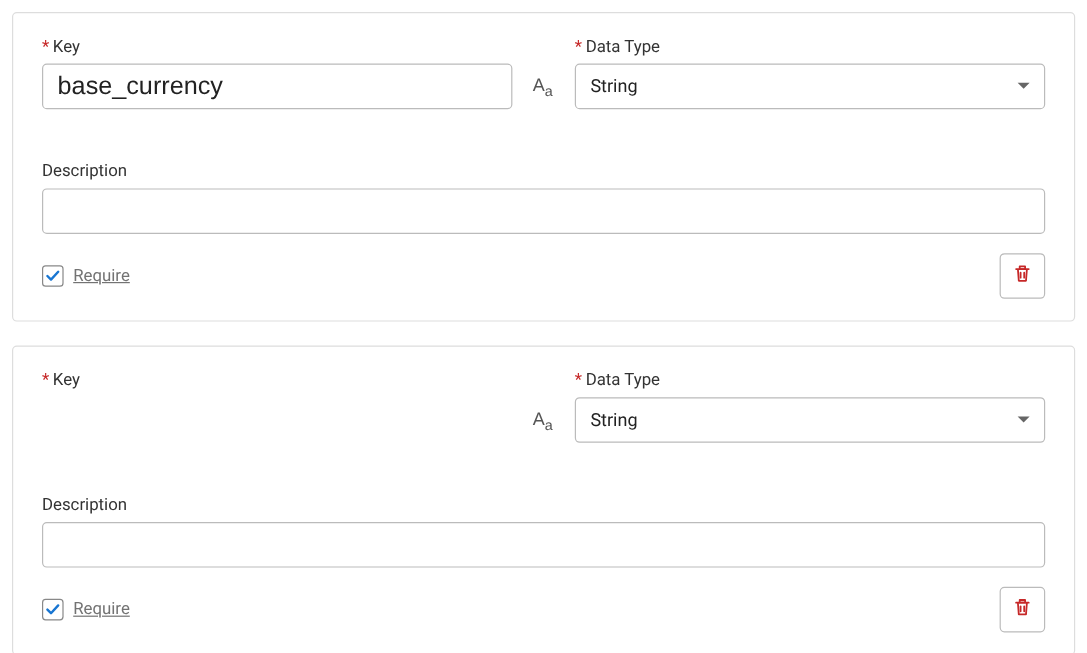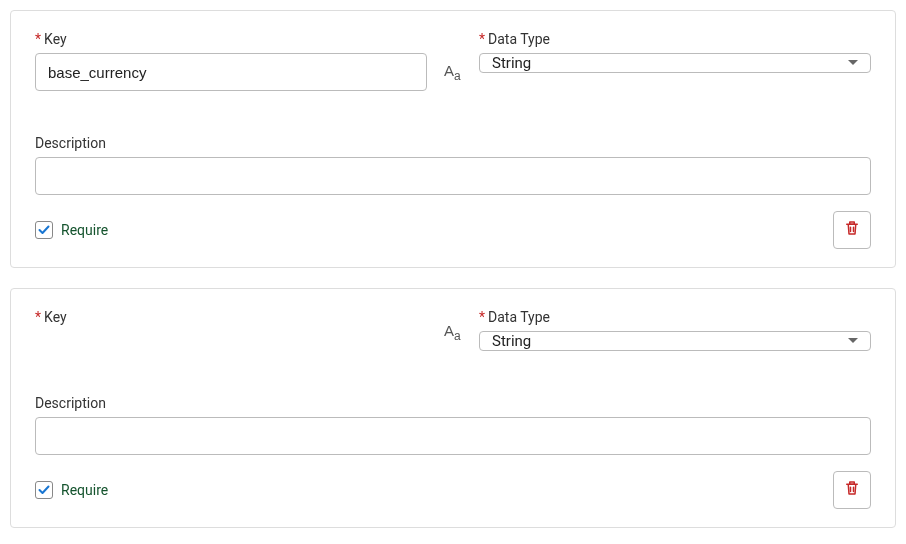--- a/index.html
+++ b/index.html
@@ -46,41 +46,41 @@
       color: #c62828;
       margin-right: 3px;
       font-size: 14px;
     }
     .text-input {
       width: 100%;
       height: 38px;
       border: 1px solid #bbb;
       border-radius: 4px;
       padding: 0 12px;
-      font-size: 15px;
+      font-size: 21px;
       color: #222;
       background: #fff;
       outline: none;
     }
     .type-icon-wrap {
       display: flex;
       align-items: center;
       justify-content: center;
       align-self: flex-end;
       height: 38px;
       width: 28px;
       color: #666;
     }
     .select-wrap {
       position: relative;
       width: 100%;
     }
     .select-input {
       width: 100%;
-      height: 20px;
+      height: 38px;
       border: 1px solid #bbb;
       border-radius: 4px;
       padding: 0 36px 0 12px;
       font-size: 15px;
       color: #222;
       background: #fff;
       display: flex;
       align-items: center;
       cursor: pointer;
     }
@@ -132,21 +132,22 @@
       align-items: center;
       justify-content: center;
       background: #fff;
     }
     .checkbox svg {
       width: 12px;
       height: 12px;
     }
     .require-label {
       font-size: 14px;
-      color: #14532d;
+      color: #737373;
+      text-decoration: underline;
     }
     .delete-btn {
       width: 38px;
       height: 38px;
       border: 1px solid #bbb;
       border-radius: 4px;
       background: #fff;
       display: flex;
       align-items: center;
       justify-content: center;

